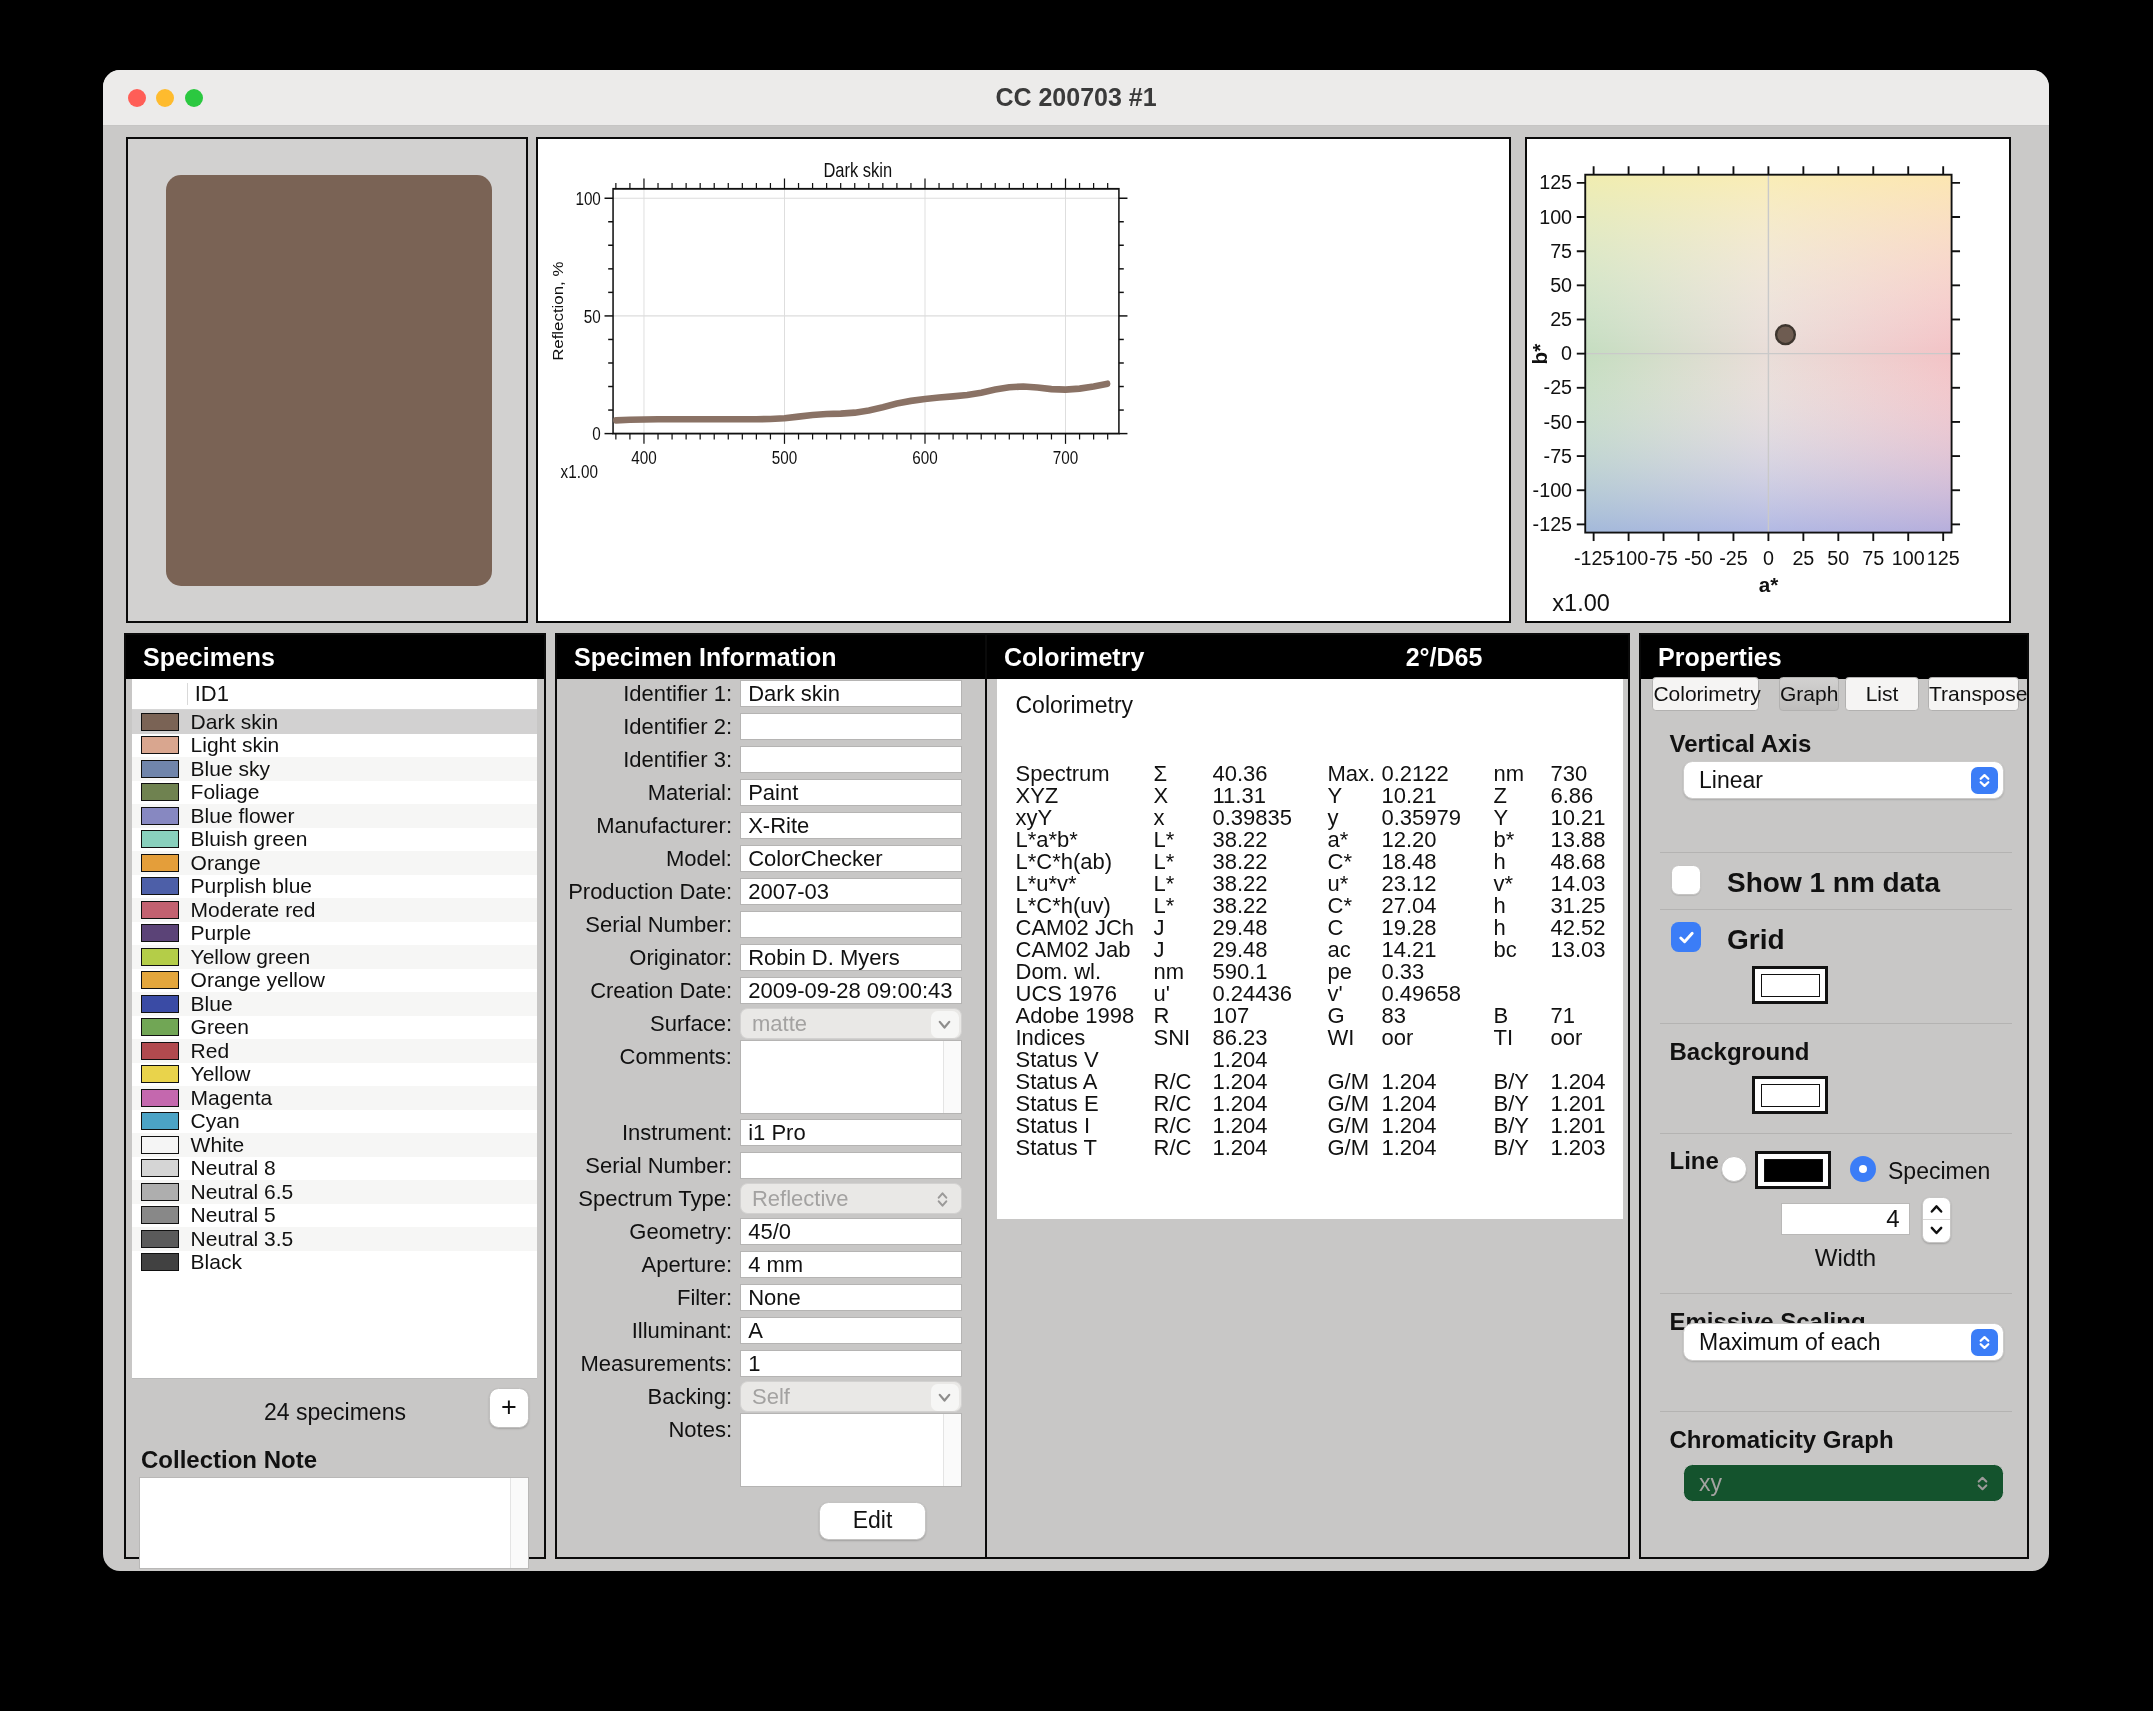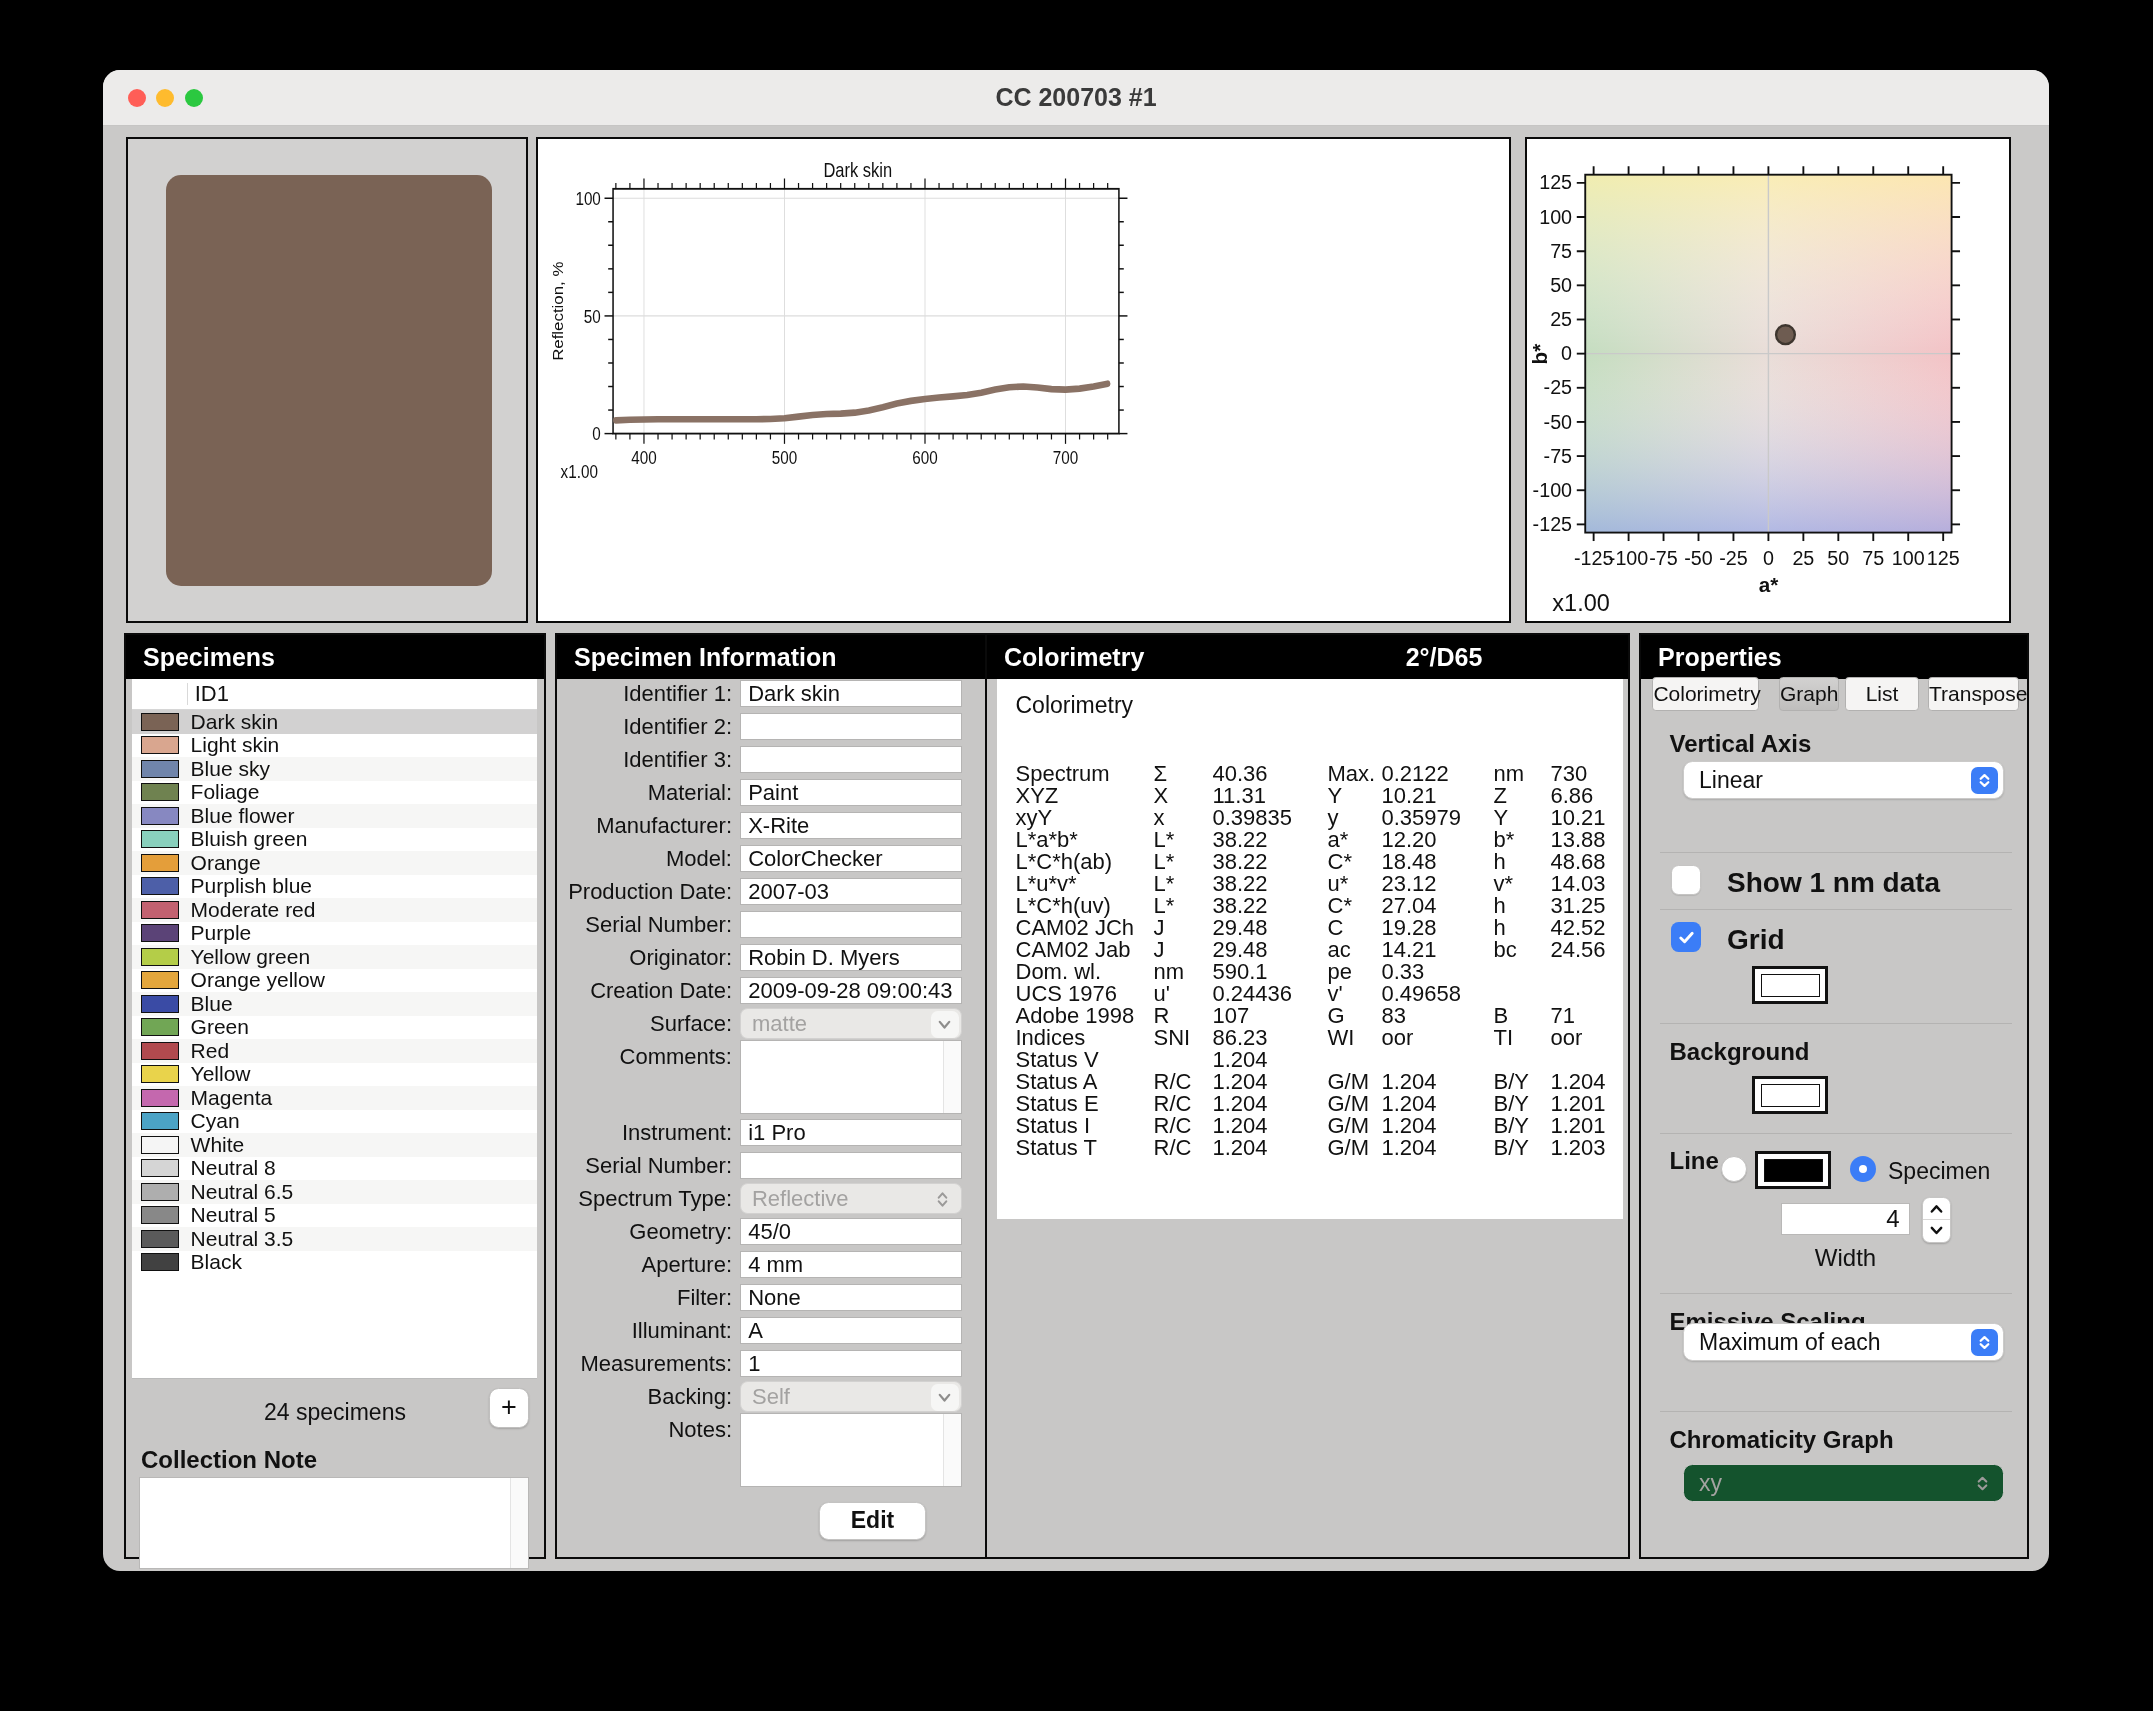--- a/index.html
+++ b/index.html
@@ -61,21 +61,21 @@
               font-size:22px;line-height:25px;padding-left:7.6px;overflow:hidden;white-space:nowrap;}
   .combo{height:31px;border-radius:7.6px;background:#e9e8e6;border:1px solid #d2d1d0;box-sizing:border-box;
          font-size:22px;line-height:29.5px;color:#a3a2a1;padding-left:11.4px;position:relative;}
   .combo .sq{position:absolute;right:1.9px;top:1.9px;width:27.6px;height:27.6px;background:#f6f6f5;border-radius:6.7px;
              display:flex;align-items:center;justify-content:center;}
   .popupd{height:31px;border-radius:7.6px;background:#e9e8e6;border:1px solid #d2d1d0;box-sizing:border-box;
           font-size:22px;line-height:29.5px;color:#a3a2a1;padding-left:11.4px;position:relative;}
   .popupd .dc{position:absolute;right:9.5px;top:4.8px;}
   .ta{height:74px;background:#fff;border:1px solid #b5b4b3;box-sizing:border-box;position:relative;}
   .edit-btn{position:absolute;left:262px;top:867px;width:105px;height:36px;background:#fff;
-            border:1px solid #c4c3c2;border-radius:9.5px;font-weight:bold;font-size:23px;text-align:center;
+            border:1px solid #c4c3c2;border-radius:9.5px;font-weight:normal;font-size:23px;text-align:center;
             line-height:34px;box-shadow:0 1px 1.9px rgba(0,0,0,.2);}
   
   .colorim-panel{left:882px;top:563px;width:645px;height:926px;}
   .col-observer{position:absolute;left:457px;top:0;transform:translateX(-50%);height:44px;line-height:44px;
                 color:#fff;font-weight:bold;font-size:25px;}
   .col-content{position:absolute;left:9.5px;top:44px;width:626px;height:540px;background:#fff;}
   .col-title{position:absolute;left:19px;top:13.3px;font-size:23px;}
   .col-table{position:absolute;left:19px;top:84px;right:9.5px;font-size:22px;}
   .col-row{display:grid;grid-template-columns:138px 59px 115px 54px 112px 57px auto;height:22px;line-height:22px;}
   
@@ -705,21 +705,21 @@
               <span>h</span>
               <span>42.52</span>
             </div>
             <div class="col-row">
               <span>CAM02 Jab</span>
               <span>J</span>
               <span>29.48</span>
               <span>ac</span>
               <span>14.21</span>
               <span>bc</span>
-              <span>24.56</span>
+              <span>13.03</span>
             </div>
             <div class="col-row">
               <span>Dom. wl.</span>
               <span>nm</span>
               <span>590.1</span>
               <span>pe</span>
               <span>0.33</span>
               <span></span>
               <span></span>
             </div>

